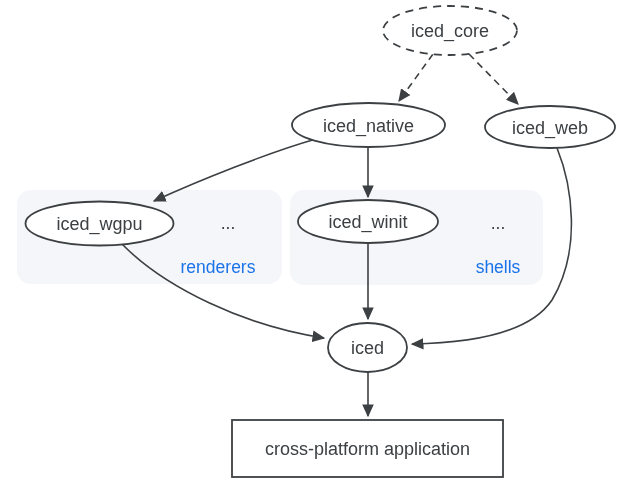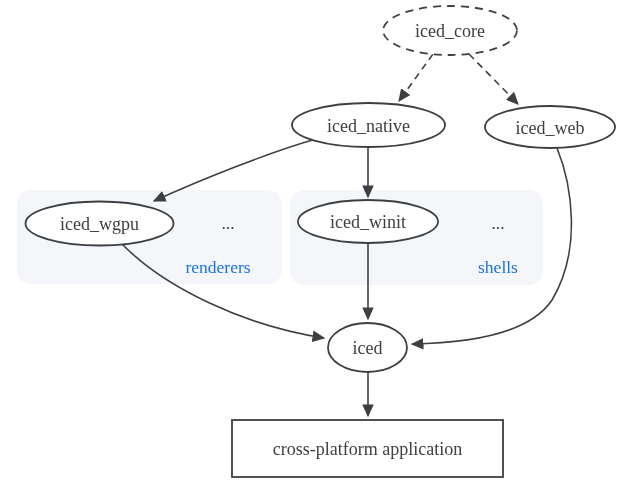--- a/index.html
+++ b/index.html
@@ -3,21 +3,21 @@
 <meta charset="utf-8">
 <style>
   html, body {
     margin: 0;
     padding: 0;
     background: #ffffff;
     width: 621px;
     height: 483px;
     font-family: "Liberation Sans", sans-serif;
   }
-  .diagram-wrap { width: 621px; height: 346px; background: var(--background, #ffffff); font-family: Liberation Serif, serif; }
+  .diagram-wrap { width: 621px; height: 346px; background: var(--background, #ffffff); }
   svg { display: block; }
 
   .group-bg {
     fill: var(--group-bg, #f4f6fa);
     stroke: none;
   }
   .node-ellipse {
     fill: #ffffff;
     stroke: var(--stroke, #3c4043);
     stroke-width: 1.8;

